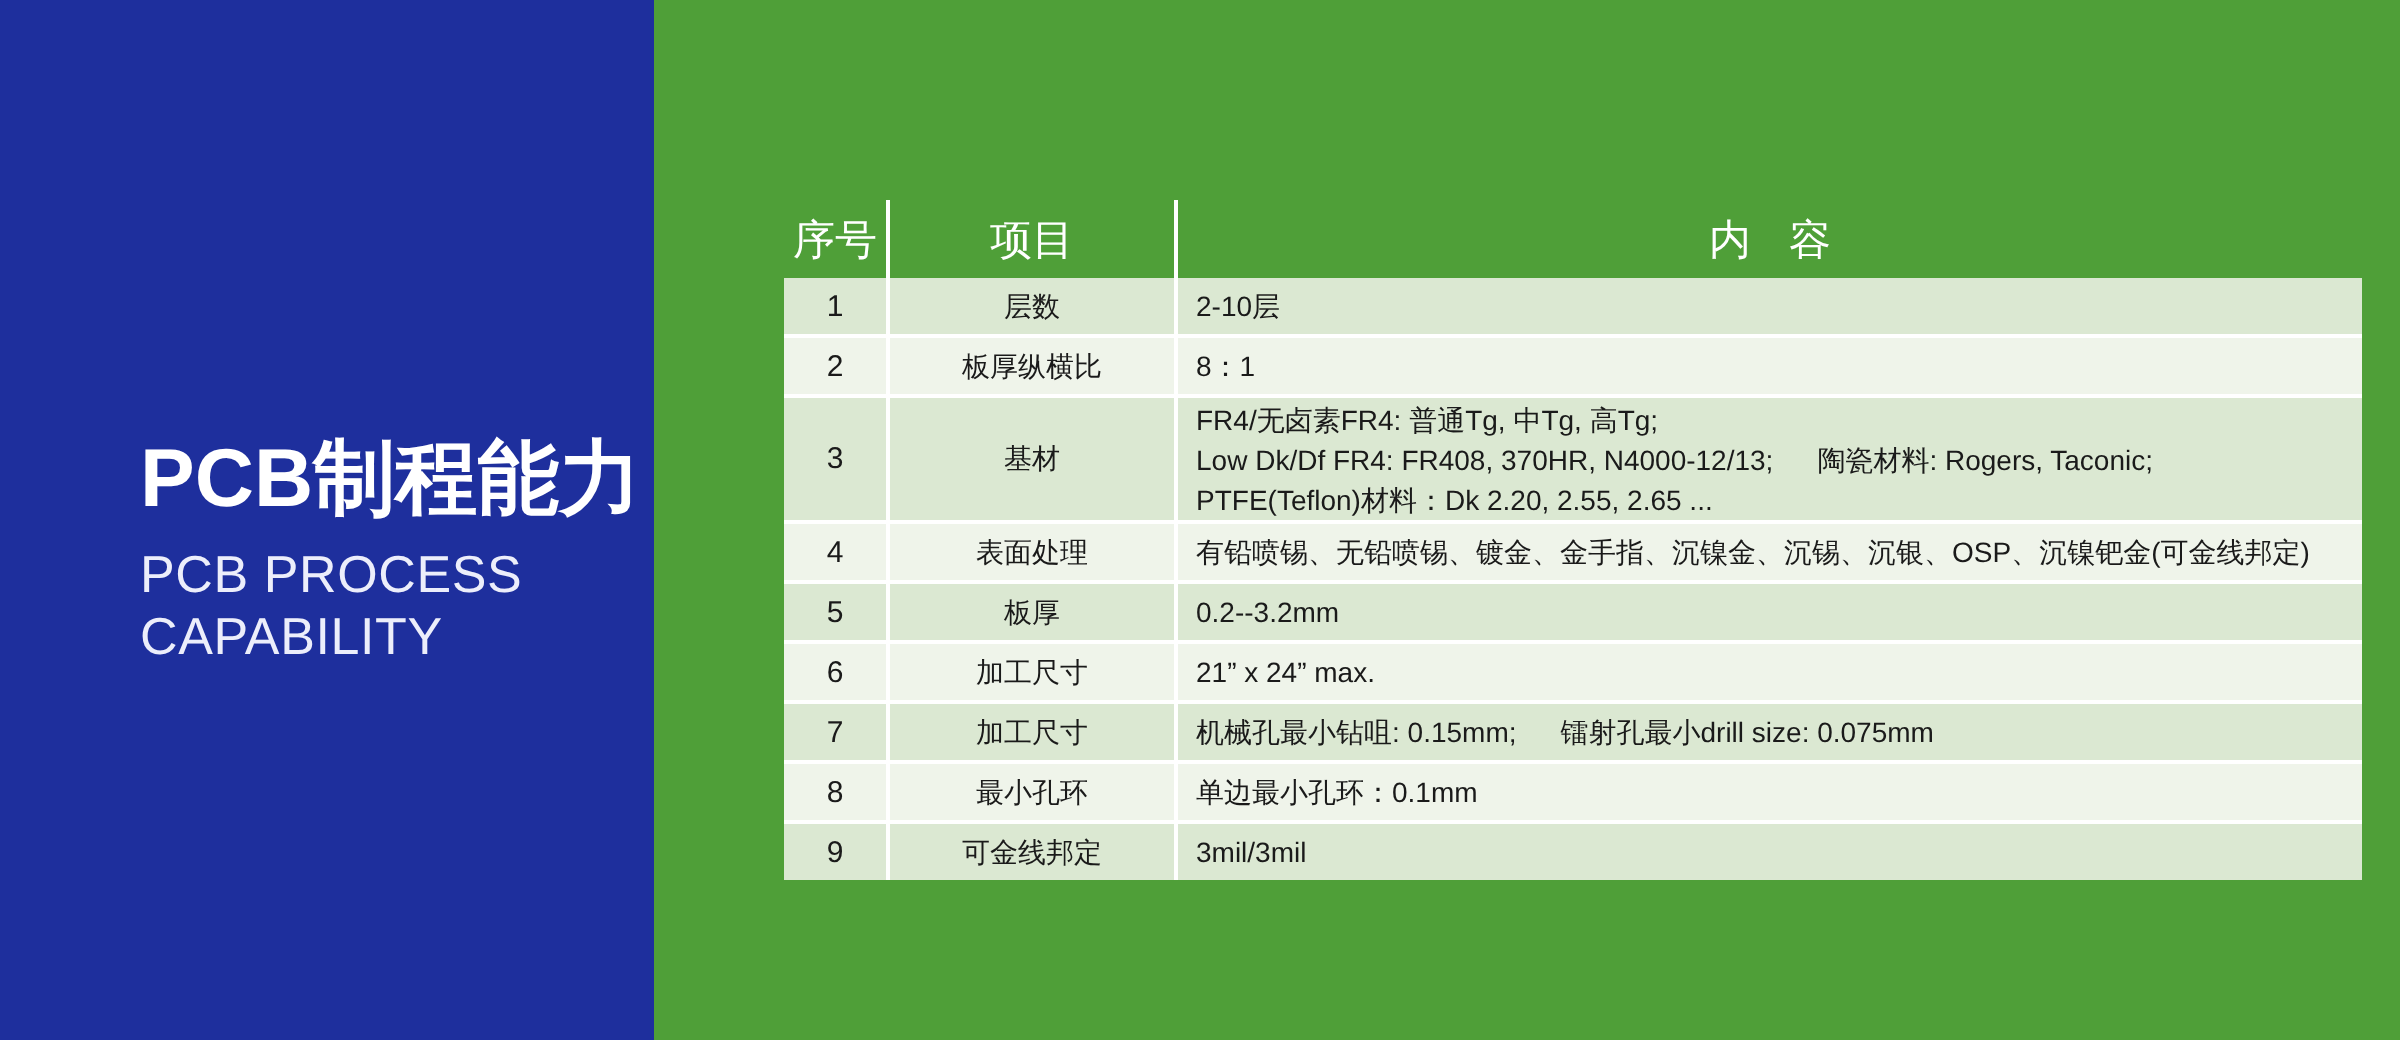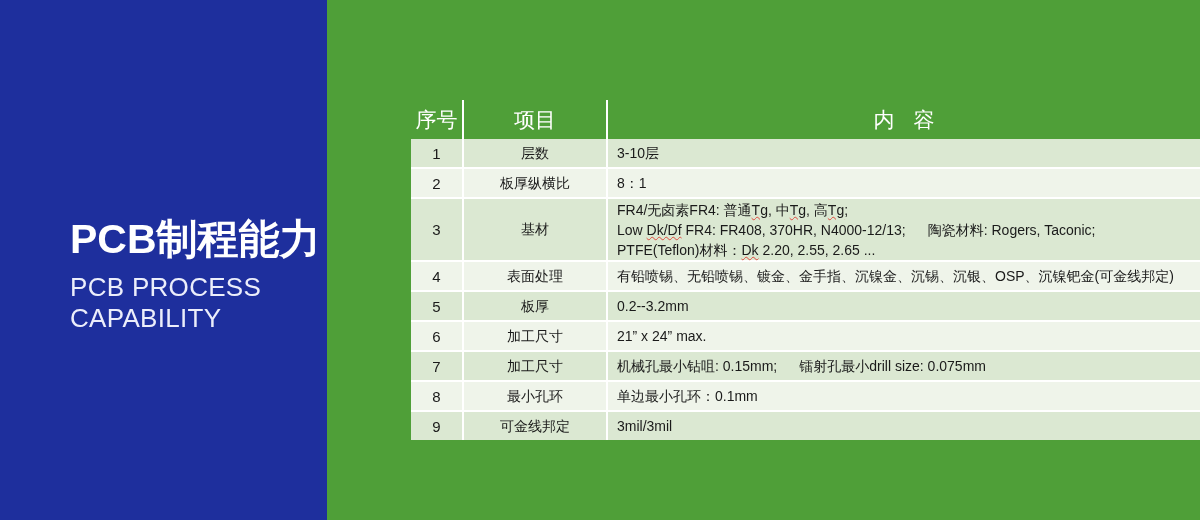--- a/index.html
+++ b/index.html
@@ -49,21 +49,21 @@
     line-height: 31px;
     margin-top: 8px;
     letter-spacing: 0.3px;
   }
   #sub-title .sub-line {
     display: block;
   }
   
   #right-panel {
     position: absolute;
-    left: 409px;
+    left: 390px;
     top: 0;
     width: 791px;
     height: 520px;
     background: #4f9f38;
   }
   #spec-table {
     position: absolute;
     left: 2px;
     top: 100px;
     width: 789px;
@@ -120,21 +120,20 @@
   #spec-table tbody tr.tall td { height: 60px; }
   #spec-table tbody tr.tall td.c-cont {
     line-height: 20px;
     padding-top: 1px;
   }
   #spec-table tbody tr:last-child td { border-bottom: 0; }
 
   .ml { display: block; }
   .sp-gap { display: inline-block; width: 22px; }
   .squig {
-    text-decoration: underline;
     text-decoration-style: wavy;
     text-decoration-color: #e04a3f;
     text-decoration-thickness: 1px;
     text-underline-offset: 1px;
   }
   .overflow-cell {
     overflow: visible;
   }
 </style>
 </head>
@@ -165,21 +164,21 @@
           <th class="sep">序号</th>
           <th class="sep">项目</th>
           <th class="head-content">内容</th>
         </tr>
       </thead>
       <tbody>
 
         <tr class="odd">
           <td class="c-no">1</td>
           <td class="c-item">层数</td>
-          <td class="c-cont">3-10层</td>
+          <td class="c-cont">2-10层</td>
         </tr>
 
         <tr class="even">
           <td class="c-no">2</td>
           <td class="c-item">板厚纵横比</td>
           <td class="c-cont">8：1</td>
         </tr>
 
         <tr class="odd tall">
           <td class="c-no">3</td>

